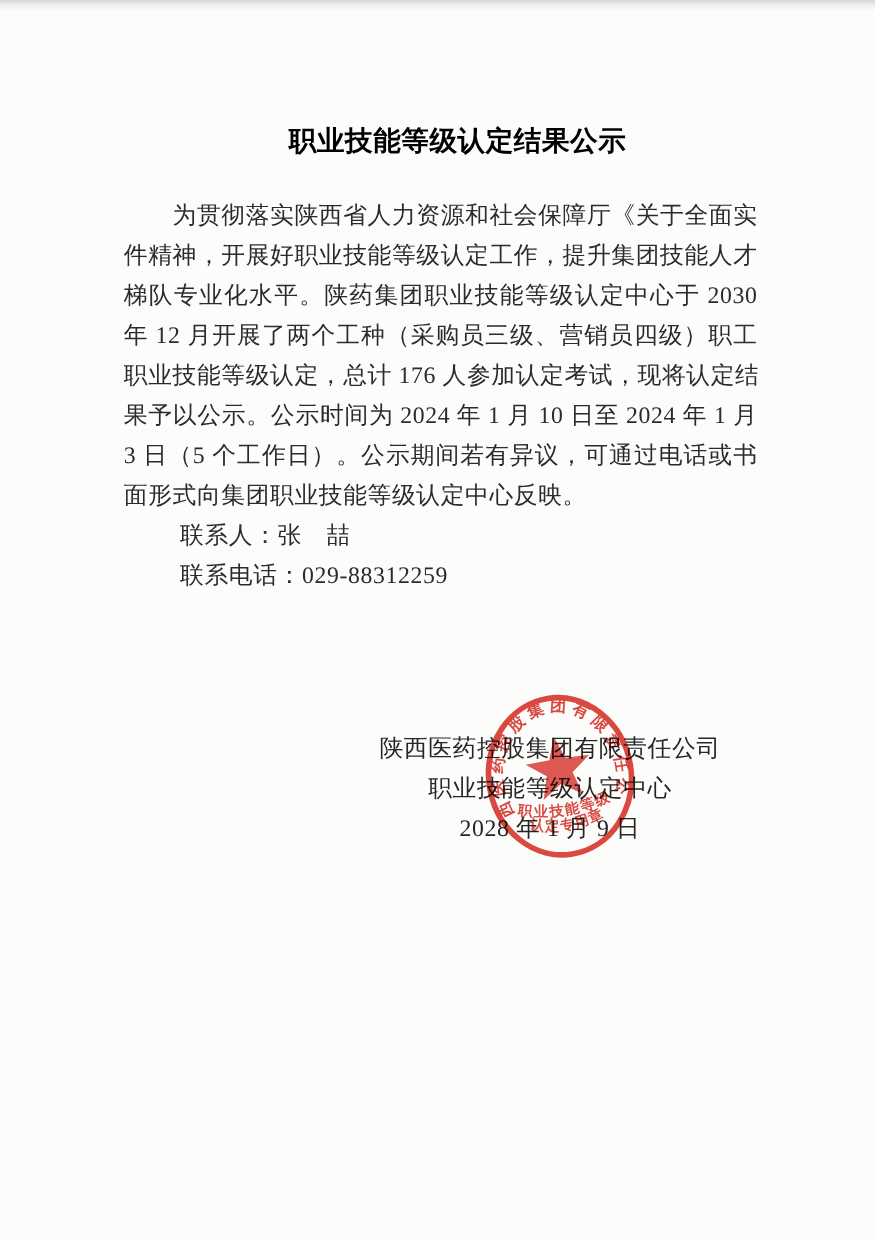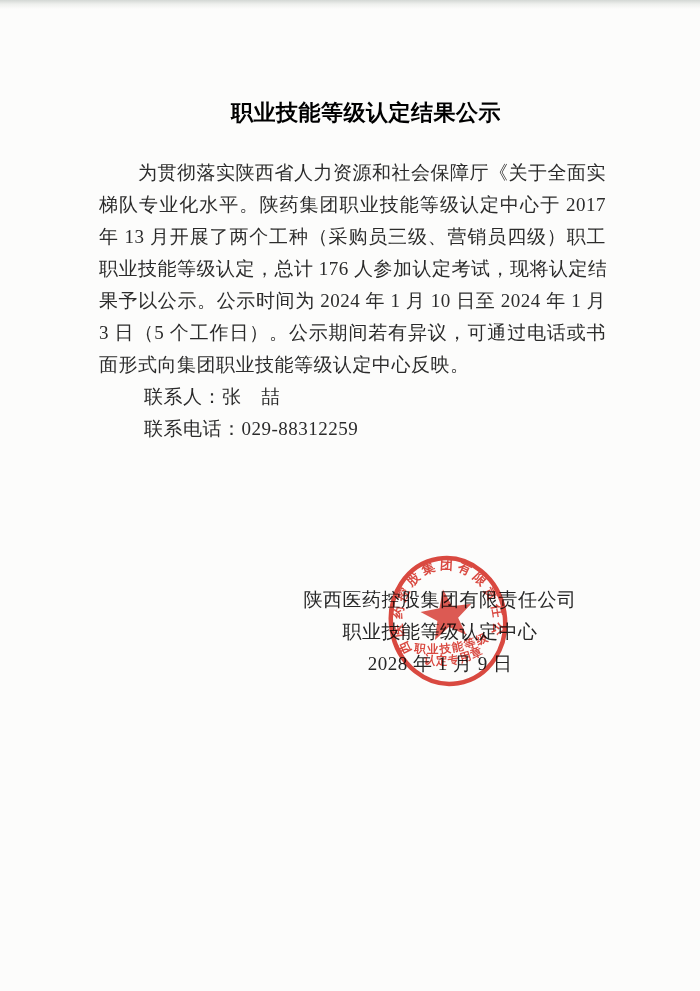--- a/index.html
+++ b/index.html
@@ -73,22 +73,23 @@
 <body>
 
 <div class="page">
 
   <div class="scan-band"></div>
 
   <h1 class="doc-title">职业技能等级认定结果公示</h1>
 
   <div class="body-text">
     <div class="line first">为贯彻落实陕西省人力资源和社会保障厅《关于全面实</div>
-    <div class="line">梯队专业化水平。陕药集团职业技能等级认定中心于 2017</div>
-    <div class="line">年 13 月开展了两个工种（采购员三级、营销员四级）职工</div>
+    <div class="line">件精神，开展好职业技能等级认定工作，提升集团技能人才</div>
+    <div class="line">梯队专业化水平。陕药集团职业技能等级认定中心于 2030</div>
+    <div class="line">年 12 月开展了两个工种（采购员三级、营销员四级）职工</div>
     <div class="line">职业技能等级认定，总计 176 人参加认定考试，现将认定结</div>
     <div class="line">果予以公示。公示时间为 2024 年 1 月 10 日至 2024 年 1 月</div>
     <div class="line">3 日（5 个工作日）。公示期间若有异议，可通过电话或书</div>
     <div class="line para-last">面形式向集团职业技能等级认定中心反映。</div>
     <div class="line contact">联系人：张　喆</div>
     <div class="line contact">联系电话：029-88312259</div>
   </div>
 
   <div class="signature">
     <div>陕西医药控股集团有限责任公司</div>

